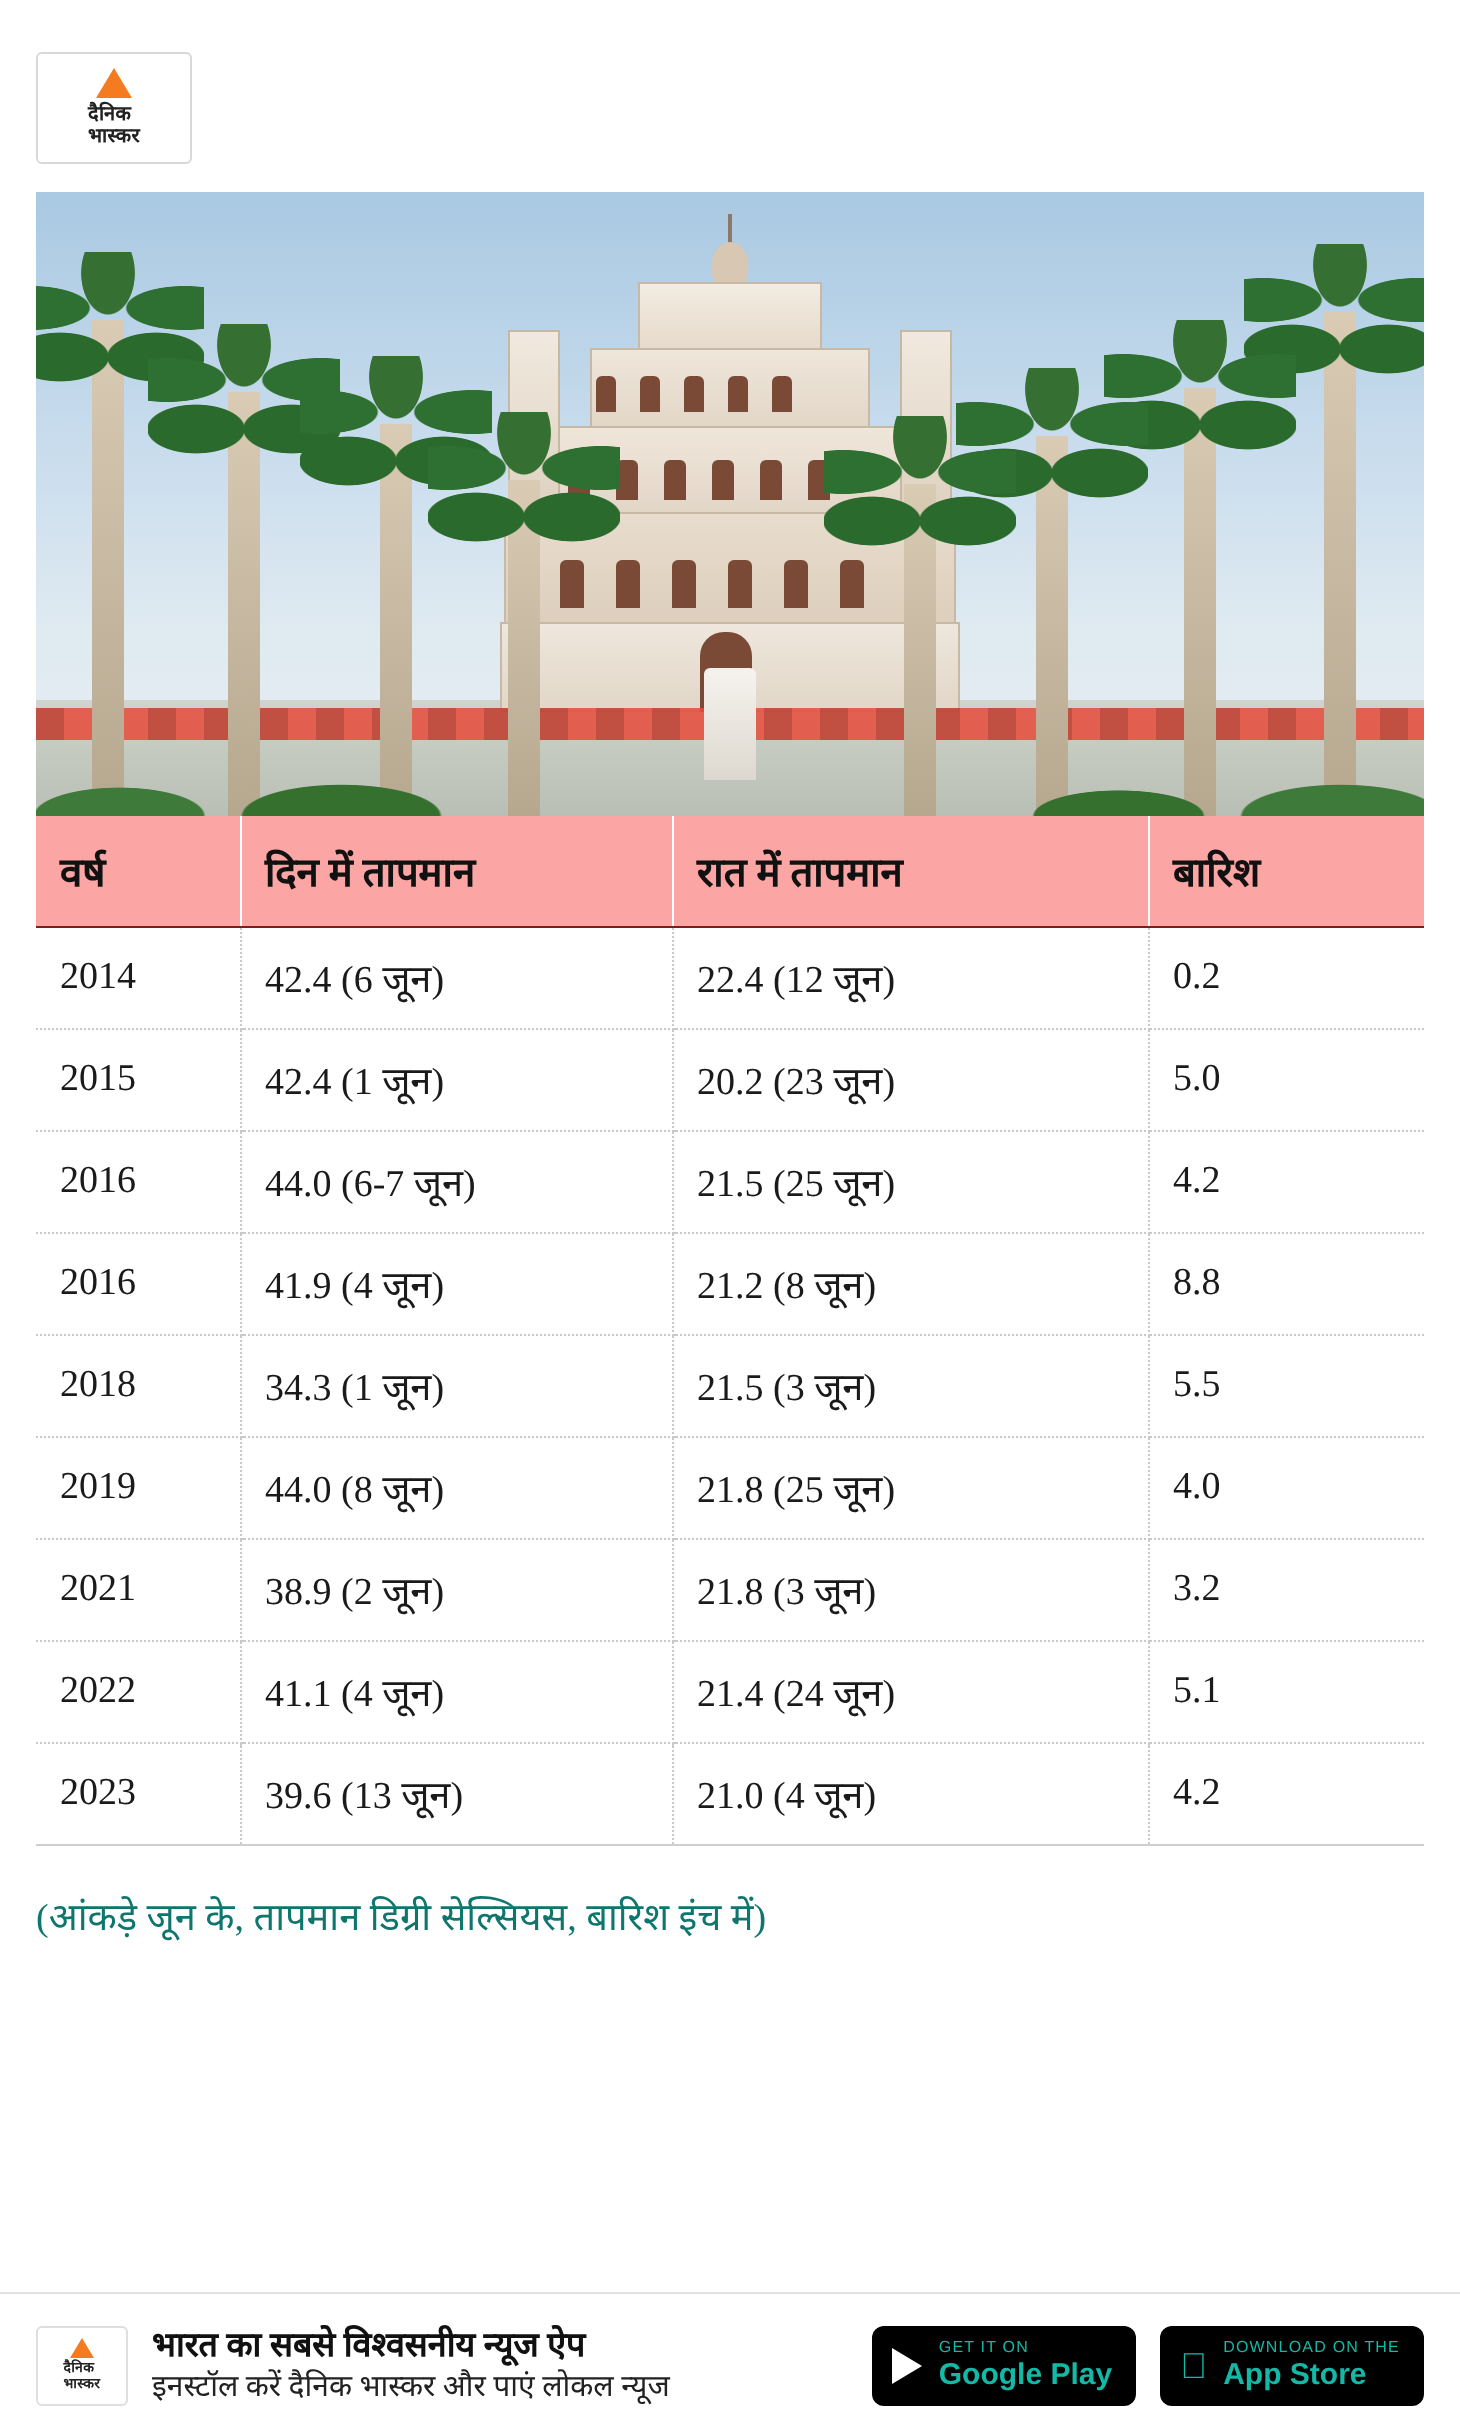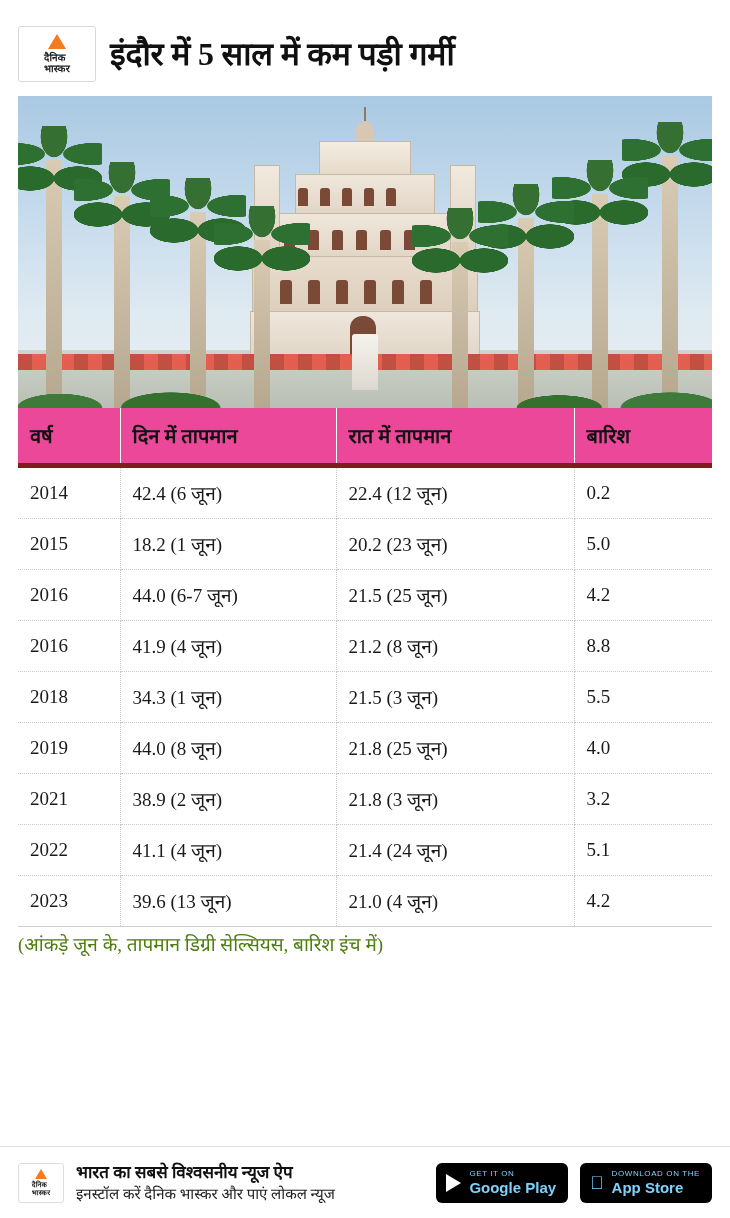--- a/index.html
+++ b/index.html
@@ -165,52 +165,52 @@
   }
 
   
   table.data {
     margin-top: 0;
     width: 694px;
     border-collapse: collapse;
     table-layout: fixed;
   }
   table.data th {
-    background: #ec4899;
+    background: #fca5a5;
     font-family: "Liberation Serif", serif;
     font-weight: bold;
     font-size: 20px;
     color: #111;
     padding: 14px 12px;
     text-align: left;
     border-right: 1px solid #ffffff;
-    border-bottom: 5px solid #7f1d1d;
+    border-bottom: 1px solid #7f1d1d;
   }
   table.data th:last-child { border-right: none; }
   table.data td {
     font-family: "Liberation Serif", serif;
     font-size: 19px;
     color: #1a1a1a;
     padding: 12px 12px;
     border-bottom: 1px dotted #c9c9c9;
     border-right: 1px dotted #c9c9c9;
     background: #fff;
   }
   table.data td:last-child { border-right: none; }
   table.data tr:last-child td { border-bottom: 1px solid #cfcfcf; }
   col.c1 { width: 102px; }
   col.c2 { width: 216px; }
   col.c3 { width: 238px; }
   col.c4 { width: 138px; }
 
   .note {
-    margin-top: 4px;
+    margin-top: 22px;
     font-family: "Liberation Serif", serif;
     font-size: 19px;
-    color: #4d7c0f;
+    color: #0f766e;
   }
 
   
   .footer {
     position: absolute;
     left: 0; right: 0; bottom: 0;
     height: 72px;
     border-top: 1px solid #e2e2e2;
     display: flex;
     align-items: center;
@@ -237,21 +237,21 @@
     font-weight: bold;
     font-size: 17px; color: #111;
     line-height: 22px;
   }
   .f-line2 {
     font-family: "Liberation Serif", serif;
     font-size: 15px; color: #222;
     line-height: 20px;
   }
   .store {
-    background: #000; color: #7dd3fc;
+    background: #000; color: #14b8a6;
     border-radius: 6px;
     height: 40px;
     padding: 0 12px 0 10px;
     display: flex; align-items: center; gap: 8px;
     flex: 0 0 auto;
   }
   .store .glyph { font-size: 18px; line-height: 1; }
   .store .lines { display: flex; flex-direction: column; justify-content: center; }
   .store .small {
     font-size: 8px; letter-spacing: .6px; line-height: 10px; text-transform: uppercase;
@@ -270,21 +270,20 @@
 <div class="page">
 
   <div class="header">
     <div class="logo-box">
       <div class="logo-mark"></div>
       <div class="logo-text">
         <div>दैनिक</div>
         <div>भास्कर</div>
       </div>
     </div>
-    <div class="headline">इंदौर में 5 साल में कम पड़ी गर्मी</div>
   </div>
 
   <div class="photo">
     <div class="sky"></div>
     <div class="ground"></div>
 
     <div class="palace">
       <div class="spire"></div>
       <div class="dome"></div>
       <div class="p-tier t1"></div>
@@ -347,21 +346,21 @@
     </thead>
     <tbody>
       <tr>
         <td>2014</td>
         <td>42.4 (6 जून)</td>
         <td>22.4 (12 जून)</td>
         <td>0.2</td>
       </tr>
       <tr>
         <td>2015</td>
-        <td>18.2 (1 जून)</td>
+        <td>42.4 (1 जून)</td>
         <td>20.2 (23 जून)</td>
         <td>5.0</td>
       </tr>
       <tr>
         <td>2016</td>
         <td>44.0 (6-7 जून)</td>
         <td>21.5 (25 जून)</td>
         <td>4.2</td>
       </tr>
       <tr>

